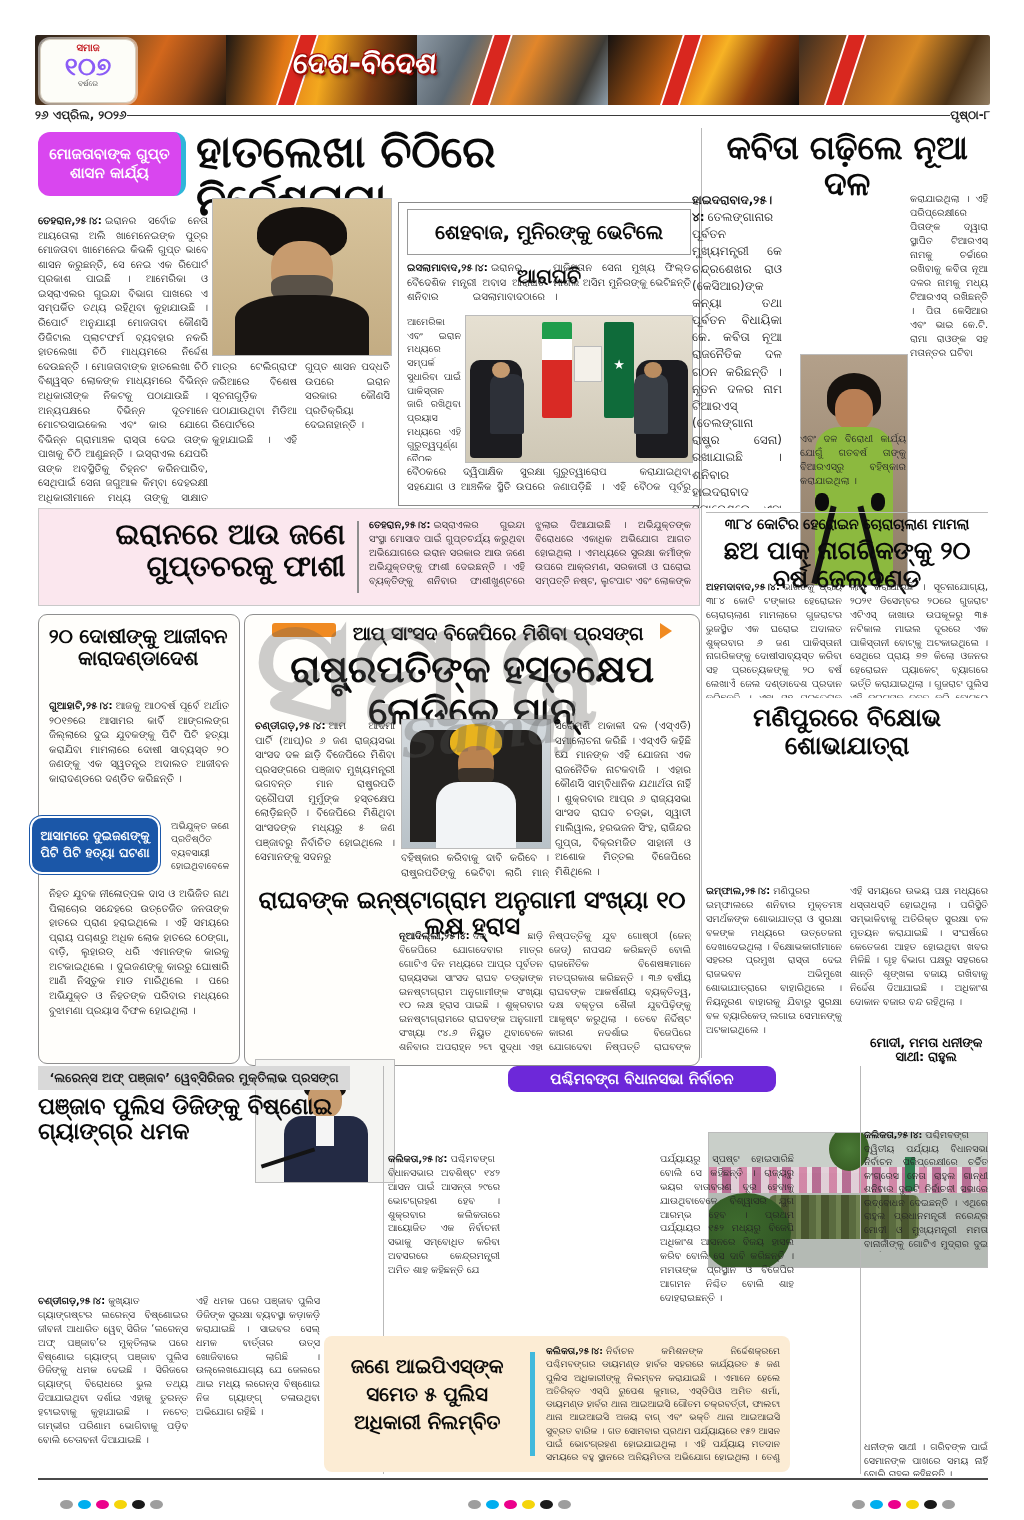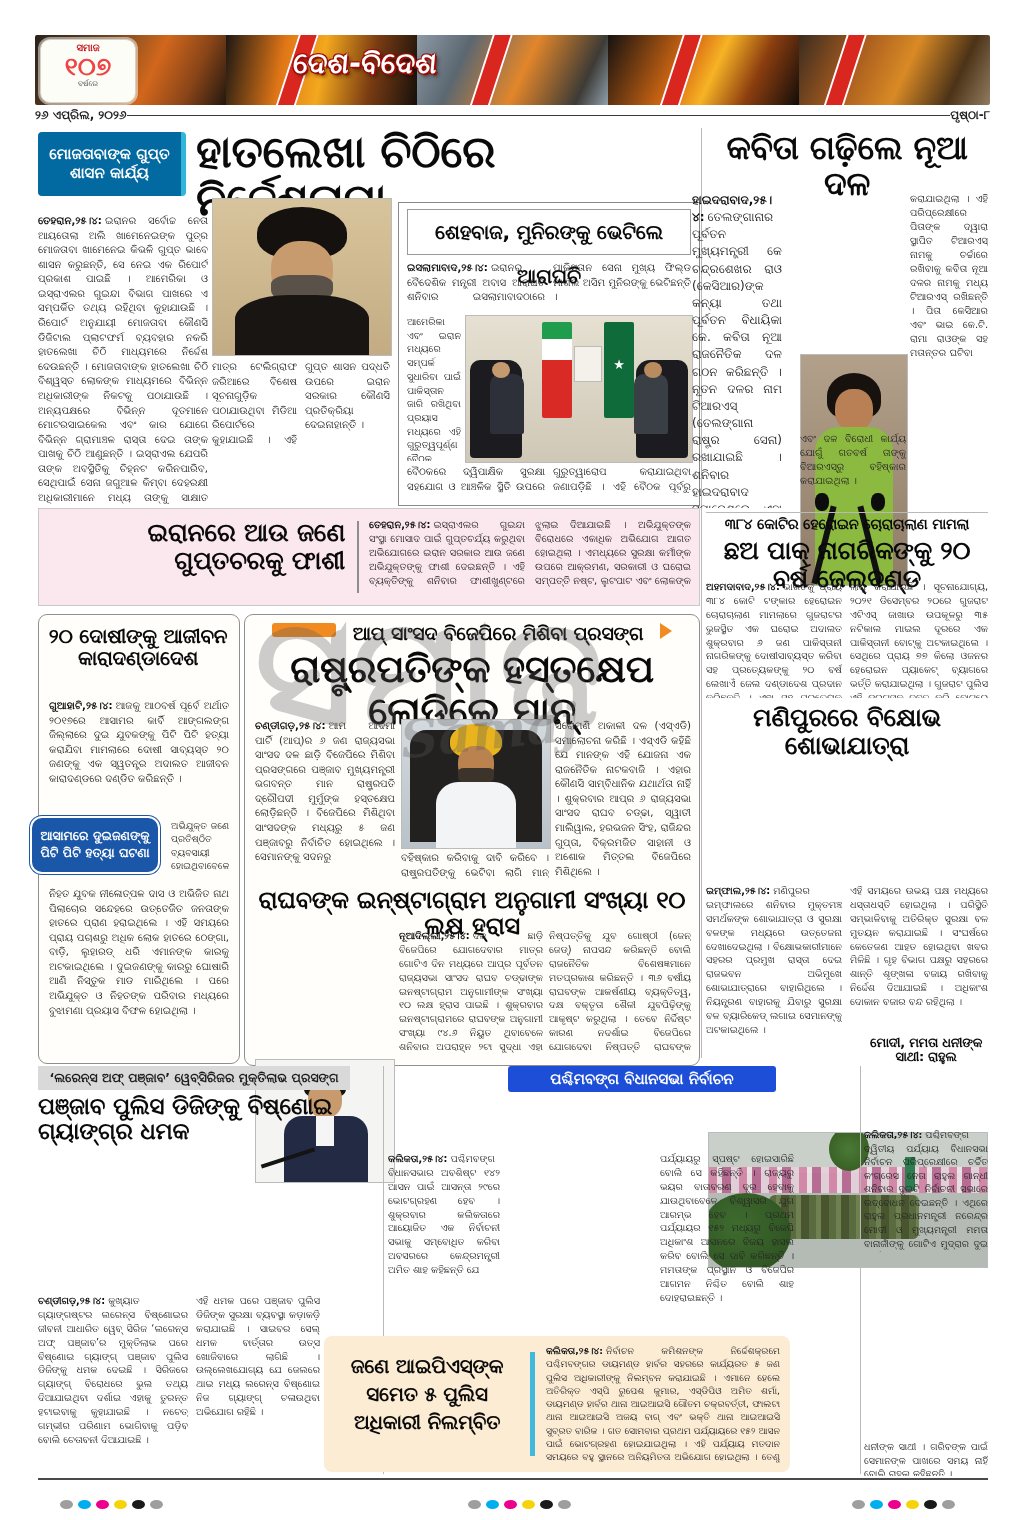--- a/index.html
+++ b/index.html
@@ -17,33 +17,33 @@
   .seg{height:100%;flex:1;}
   .seg1{background:linear-gradient(115deg,#2a211b 0%,#6e4722 35%,#d2671c 60%,#8a4518 80%,#22180f 100%);}
   .seg2{background:linear-gradient(100deg,#1d1813 0%,#e07616 30%,#f3a81e 50%,#7a3c12 75%,#16100c 100%);}
   .seg3{background:linear-gradient(115deg,#8e9aa5 0%,#5b6771 25%,#e2862a 55%,#3d3b36 85%,#90a0ad 100%);}
   .seg4{background:linear-gradient(115deg,#161210 0%,#d96b12 40%,#f7b325 55%,#8c3e0f 75%,#120d0a 100%);}
   .seg5{background:linear-gradient(115deg,#3a2c20 0%,#a75b1e 30%,#d98a25 55%,#4c3318 80%,#917c60 100%);}
   .stripe{position:absolute;top:-6px;width:16px;height:84px;background:#d9271f;transform:skewX(-18deg);border-left:2px solid #fff;border-right:2px solid #fff;}
   #mh-title{left:265px;top:46px;width:200px;font-size:29px;font-weight:800;color:#ffffff;text-align:center;transform:skewX(-5deg);text-shadow:2px 2px 0 #9c0b06,-1px -1px 0 #9c0b06,1px -1px 0 #9c0b06,-1px 1px 0 #9c0b06,3px 3px 4px rgba(0,0,0,.6);}
   #logo{left:40px;top:39px;width:94px;height:62px;background:#fdfdf8;border-radius:10px;border:1px solid #d8d0c0;text-align:center;box-shadow:0 0 0 2px rgba(255,255,255,.5);}
   #logo .l1{font-size:10px;font-weight:700;color:#c3161c;margin-top:2px;}
-  #logo .l2{font-size:25px;font-weight:800;color:#ef4444;line-height:1;}
+  #logo .l2{font-size:25px;font-weight:800;color:#8b5cf6;line-height:1;}
   #logo .l3{font-size:7.5px;color:#444;}
   #daterow{left:35px;top:107px;width:955px;height:16px;display:flex;align-items:center;}
   #daterow .dtext{font-size:12px;font-weight:700;color:#222;}
   #daterow .dline{flex:1;border-top:1.5px solid #3a3a3a;height:0;}
   
-  #iran-badge{left:38px;top:132px;width:148px;height:64px;background:#0369a1;border-radius:4px;color:#fff;font-weight:800;font-size:15px;line-height:1.25;display:flex;align-items:center;justify-content:center;text-align:center;padding:2px 6px;box-sizing:border-box;border-right:5px solid #2fb6d9;}
+  #iran-badge{left:38px;top:132px;width:148px;height:64px;background:#d946ef;border-radius:12px;color:#fff;font-weight:800;font-size:15px;line-height:1.25;display:flex;align-items:center;justify-content:center;text-align:center;padding:2px 6px;box-sizing:border-box;border-right:5px solid #2fb6d9;}
   .kickerbar{background:#f08a21;border-radius:3px;}
   .photo{overflow:hidden;position:relative;border:1px solid #bbb;}
   .pinkbox{background:#fbe7ee;border:1px solid #c9c9c9;}
   .bluebox{background:#1b57a8;border:2.5px solid #fff;border-radius:12px;box-shadow:0 0 0 1px #1b57a8;color:#fff;font-weight:700;text-align:center;}
   .graykicker{background:#d9d9d9;color:#1c1c1c;font-weight:700;text-align:center;}
-  .redpill{background:#1d4ed8;border-radius:3px;color:#fff;font-weight:700;text-align:center;}
+  .redpill{background:#6d28d9;border-radius:9px;color:#fff;font-weight:700;text-align:center;}
   .creambox{background:#fcecd4;border-radius:8px;}
   .cyanbar{background:#41b9dc;}
   .wm{color:rgba(90,90,90,.30);font-weight:800;pointer-events:none;z-index:5;}
   .dotrow{display:flex;gap:5px;align-items:center;}
   .dot{width:13px;height:9px;border-radius:50%;}
   .d-gray{background:#9e9e9e;} .d-cyan{background:#00aeef;} .d-mag{background:#ec008c;} .d-yel{background:#f5d50a;} .d-blk{background:#1a1a1a;}
   .chev{width:0;height:0;border-top:8px solid transparent;border-bottom:8px solid transparent;border-left:12px solid #f08a21;}
 </style>
 </head>
 <body>
@@ -103,21 +103,21 @@
       <div class="abs" style="left:168px;top:58px;width:34px;height:60px;background:#3a3f46;border-radius:10px 10px 2px 2px;"></div>
       <div class="abs" style="left:178px;top:46px;width:18px;height:16px;background:#b98c60;border-radius:50%;"></div>
       <div class="abs" style="left:76px;top:6px;width:30px;height:96px;background:linear-gradient(180deg,#1f9d4c 0 18%,#ffffff 18% 40%,#d92a25 40% 100%);border-radius:2px;"></div>
       <div class="abs" style="left:138px;top:6px;width:30px;height:96px;background:#0f6b3a;border-radius:2px;color:#fff;font-size:13px;text-align:center;line-height:86px;">★</div>
       <div class="abs" style="left:108px;top:30px;width:26px;height:34px;background:#f4f1ea;border:1px solid #bbb;"></div>
     </div>
     <div class="abs bodytext" style="left:8px;top:262px;width:284px;height:34px;column-count:2;column-gap:8px;">ବୈଠକରେ ଦ୍ୱିପାକ୍ଷିକ ସୁରକ୍ଷା ସହଯୋଗ ଓ ଆଞ୍ଚଳିକ ସ୍ଥିତି ଉପରେ ଗୁରୁତ୍ୱାରୋପ କରାଯାଇଥିବା ଜଣାପଡ଼ିଛି । ଏହି ବୈଠକ ପୂର୍ବରୁ ଆରାଘଚି ପ୍ରଧାନମନ୍ତ୍ରୀ ଶେହବାଜ ସରିଫଙ୍କୁ ମଧ୍ୟ ଭେଟିଥିଲେ ।</div>
   </div>
 
   <div class="abs pinkbox" style="left:38px;top:508px;width:660px;height:96px;">
-    <div class="abs hl" style="left:10px;top:10px;width:296px;height:76px;font-size:25px;text-align:right;">ଇରାନରେ ଆଉ ଜଣେ ଗୁପ୍ତଚରକୁ ଫାଶୀ</div>
+    <div class="abs hl" style="left:10px;top:10px;width:296px;height:76px;font-size:29px;text-align:right;">ଇରାନରେ ଆଉ ଜଣେ ଗୁପ୍ତଚରକୁ ଫାଶୀ</div>
     <div class="abs" style="left:318px;top:12px;width:2px;height:72px;background:#8d8d8d;"></div>
     <div class="abs bodytext" style="left:330px;top:9px;width:322px;height:80px;column-count:2;column-gap:10px;font-size:9.8px;">
       <b class="dl">ତେହରାନ,୨୫।୪:</b><span>ଇସ୍ରାଏଲର ଗୁଇନ୍ଦା ସଂସ୍ଥା ମୋସାଦ ପାଇଁ ଗୁପ୍ତଚର୍ଯ୍ୟ କରୁଥିବା ଅଭିଯୋଗରେ ଇରାନ ସରକାର ଆଉ ଜଣେ ଅଭିଯୁକ୍ତଙ୍କୁ ଫାଶୀ ଦେଇଛନ୍ତି । ଏହି ବ୍ୟକ୍ତିଙ୍କୁ ଶନିବାର ଫାଶୀଖୁଣ୍ଟରେ ଝୁଲାଇ ଦିଆଯାଇଛି । ଅଭିଯୁକ୍ତଙ୍କ ବିରୋଧରେ ଏକାଧିକ ଅଭିଯୋଗ ଆଗତ ହୋଇଥିଲା । ଏମଧ୍ୟରେ ସୁରକ୍ଷା କର୍ମୀଙ୍କ ଉପରେ ଆକ୍ରମଣ, ସରକାରୀ ଓ ଘରୋଇ ସମ୍ପତ୍ତି ନଷ୍ଟ, ଲୁଟପାଟ ଏବଂ ଲୋକଙ୍କ ମଧ୍ୟରେ ଭୟର ବାତାବରଣ ସୃଷ୍ଟି କରିବା ଅନ୍ୟତମ । ପୂର୍ବରୁ ନିଜ ଅପରାଧ ସ୍ୱୀକାର କରିଥିବା ବିଦେଶୀ ଗୁପ୍ତଚର ଭାବେ ଅଭିହିତ ବ୍ୟକ୍ତିଙ୍କୁ ଇରାନ ଫାଶୀ ଦେଇଆସିଛି ।</span>
     </div>
   </div>
 
   <div class="abs vrule" style="left:701px;top:128px;height:930px;"></div>
 
   <div class="abs hl center" style="left:706px;top:130px;width:282px;height:50px;font-size:33px;">କବିତା ଗଢ଼ିଲେ ନୂଆ ଦଳ</div>
   <div class="abs bodytext" style="left:692px;top:192px;width:90px;height:316px;font-size:12px;">

